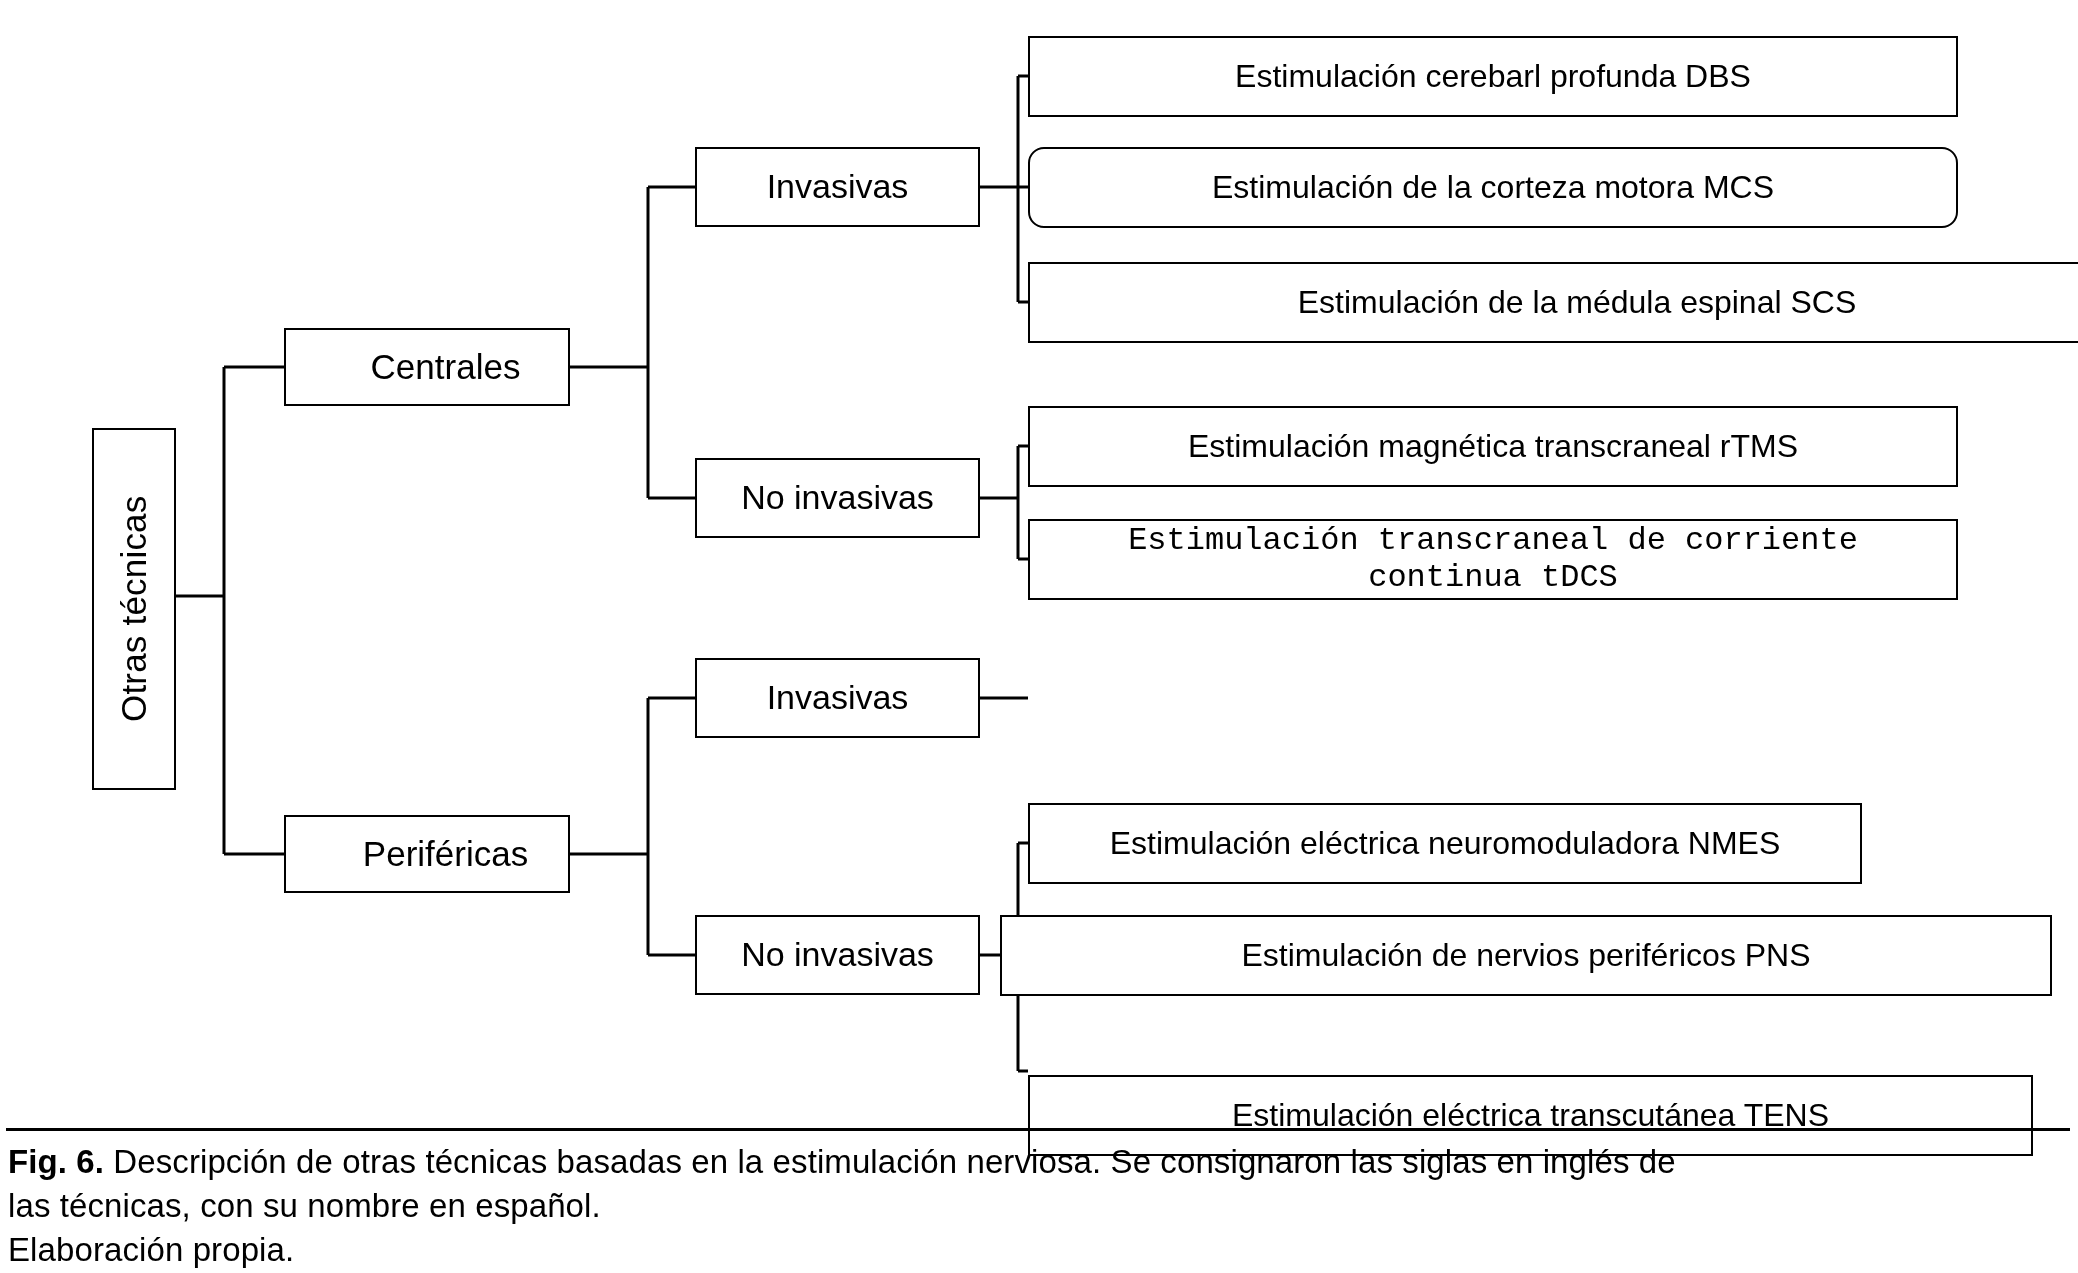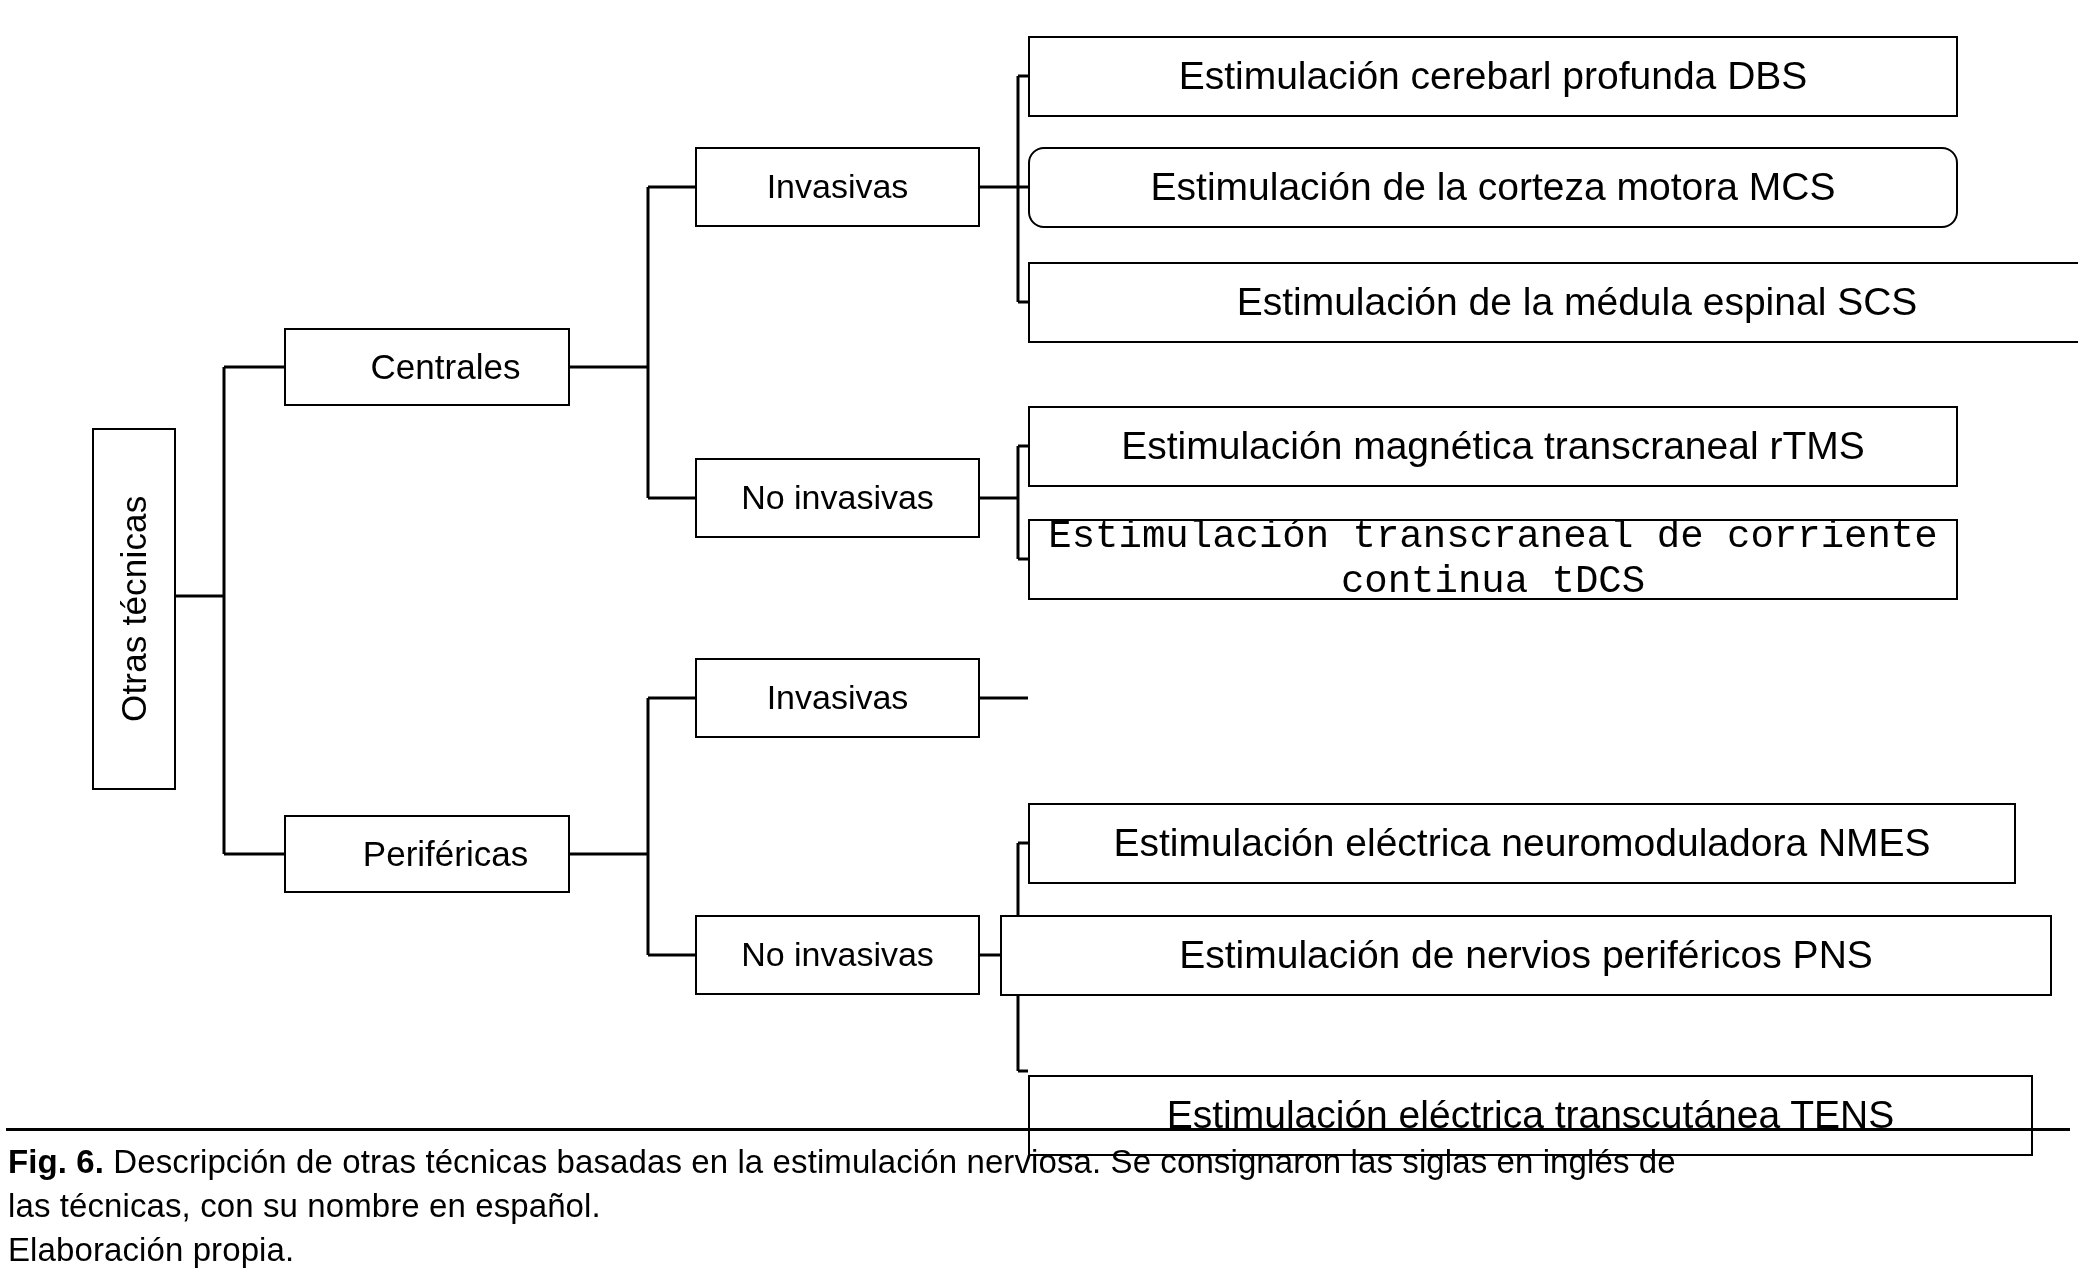--- a/index.html
+++ b/index.html
@@ -44,21 +44,21 @@
     letter-spacing: 0.2px;
   }
   .node-cat {
     font-size: 35px;
     padding-left: 37px;
   }
   .node-kind {
     font-size: 34px;
   }
   .node-leaf {
-    font-size: 39px;
+    font-size: 32px;
     padding: 0 14px;
   }
   .caption-rule {
     position: absolute;
     left: 6px;
     top: 1128px;
     width: 2064px;
     height: 3px;
     background: #000000;
   }
@@ -144,21 +144,21 @@
 
   <div class="node node-leaf" style="left:1028px; top:147px; width:930px; height:81px;border-radius:16px;">Estimulación de la corteza motora MCS</div>
 
   <div class="node node-leaf" style="left:1028px; top:262px; width:1098px; height:81px;">Estimulación de la médula espinal SCS</div>
 
   <div class="node node-leaf" style="left:1028px; top:406px; width:930px; height:81px;">Estimulación magnética transcraneal rTMS</div>
 
   <div class="node node-leaf" style="left:1028px; top:519px; width:930px; height:81px;font-family:Liberation Mono, monospace;">Estimulación transcraneal de corriente continua tDCS</div>
 
 
-  <div class="node node-leaf" style="left:1028px; top:803px; width:988px; height:81px;">Estimulación eléctrica neuromoduladora NMES</div>
+  <div class="node node-leaf" style="left:1028px; top:803px; width:834px; height:81px;">Estimulación eléctrica neuromoduladora NMES</div>
 
   <div class="node node-leaf" style="left:1000px; top:915px; width:1052px; height:81px;">Estimulación de nervios periféricos PNS</div>
 
   <div class="node node-leaf" style="left:1028px; top:1075px; width:1005px; height:81px;">Estimulación eléctrica transcutánea TENS</div>
 
   <div class="caption-rule"></div>
 
   <div class="caption">
     <span class="caption-line"><b>Fig. 6.</b><span> Descripción de otras técnicas basadas en la estimulación nerviosa. Se consignaron las siglas en inglés de</span></span>
     <span class="caption-line">las técnicas, con su nombre en español.</span>

